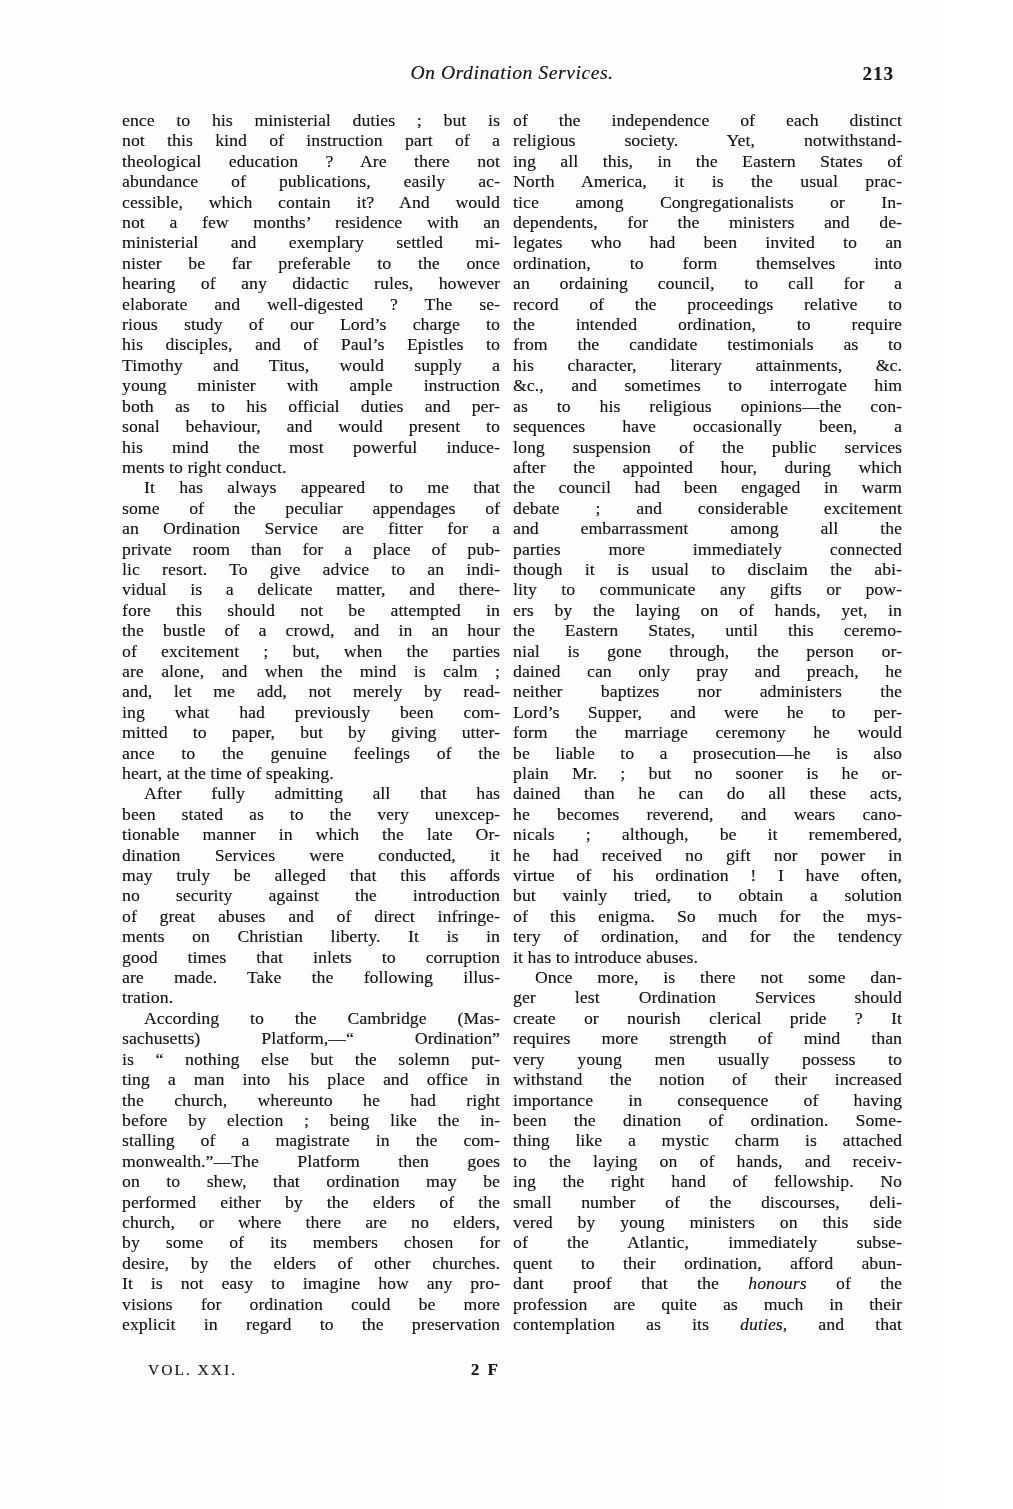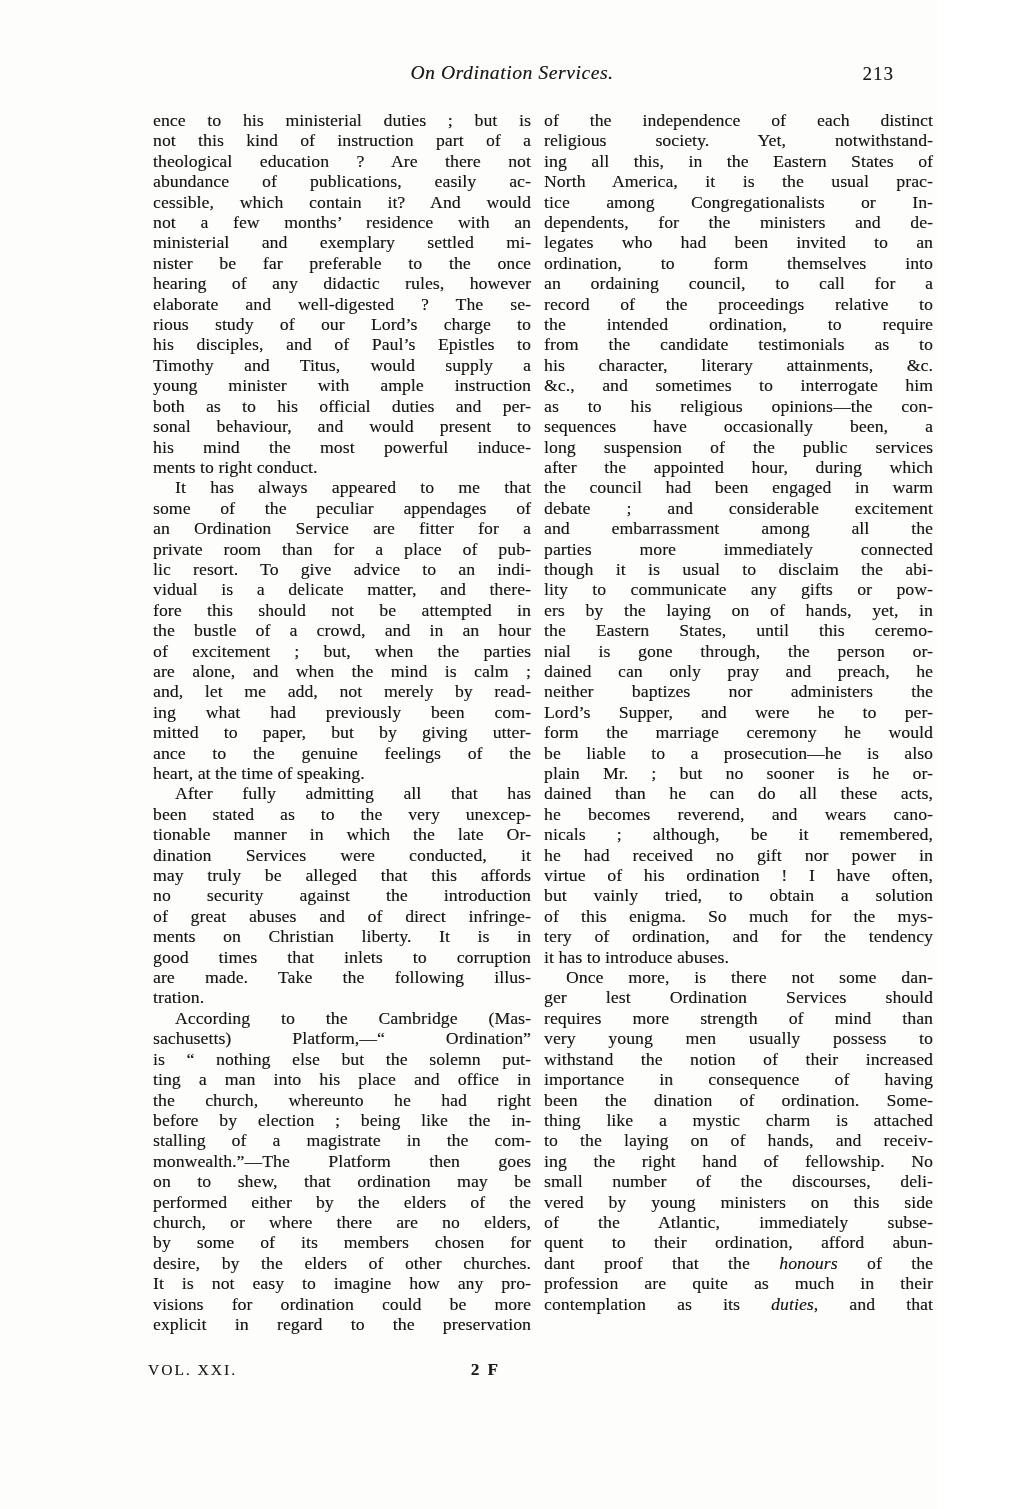--- a/index.html
+++ b/index.html
@@ -30,35 +30,34 @@
     font-size: 19.5px;
     letter-spacing: 0.6px;
     color: #1b1916;
     text-shadow: 0.3px 0.3px 0 rgba(20,18,15,0.45);
   }
   .page-number {
     position: absolute;
     right: 8px;
     top: 1px;
     font-size: 19px;
-    font-weight: normal;
+    font-weight: bold;
     letter-spacing: 1px;
     color: #1b1916;
     text-shadow: 0.3px 0.3px 0 rgba(20,18,15,0.45);
     text-align: center;
   }
   
   .text-block {
     position: absolute;
     left: 122px;
     top: 110px;
     width: 780px;
     display: flex;
     gap: 13px;
-    margin-left: 31px;
   }
   .column { width: 378px; }
   .column.right-col { width: 389px; }
   .para { margin: 0; }
   .line {
     font-size: 17.6px;
     line-height: 20.4px;
     white-space: normal;
     text-align: justify;
     text-align-last: justify;
@@ -217,20 +216,21 @@
           <div class="line">he had received no gift nor power in</div>
           <div class="line">virtue of his ordination ! I have often,</div>
           <div class="line">but vainly tried, to obtain a solution</div>
           <div class="line">of this enigma. So much for the mys-</div>
           <div class="line">tery of ordination, and for the tendency</div>
           <div class="line endline">it has to introduce abuses.</div>
         </div>
         <div class="para">
           <div class="line first-indent">Once more, is there not some dan-</div>
           <div class="line">ger lest Ordination Services should</div>
+          <div class="line">create or nourish clerical pride ? It</div>
           <div class="line">requires more strength of mind than</div>
           <div class="line">very young men usually possess to</div>
           <div class="line">withstand the notion of their increased</div>
           <div class="line">importance in consequence of having</div>
           <div class="line">been the dination of ordination. Some-</div>
           <div class="line">thing like a mystic charm is attached</div>
           <div class="line">to the laying on of hands, and receiv-</div>
           <div class="line">ing the right hand of fellowship. No</div>
           <div class="line">small number of the discourses, deli-</div>
           <div class="line">vered by young ministers on this side</div>

